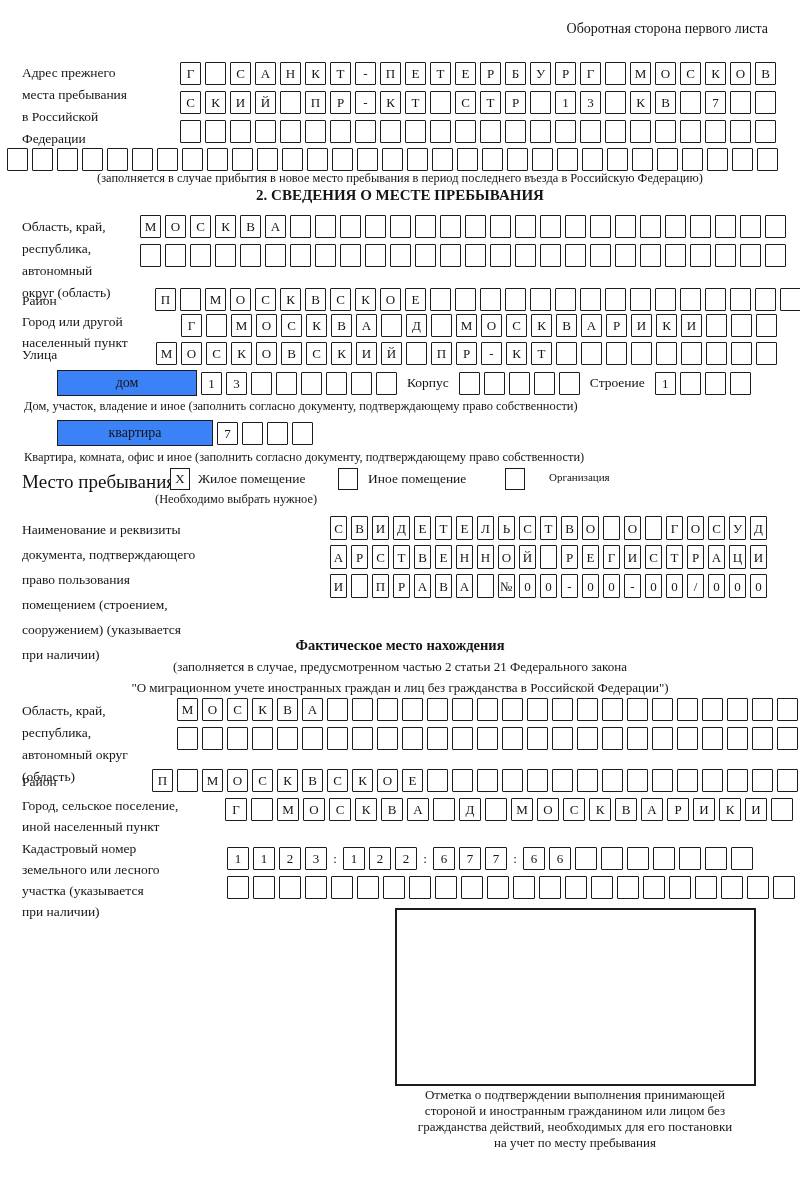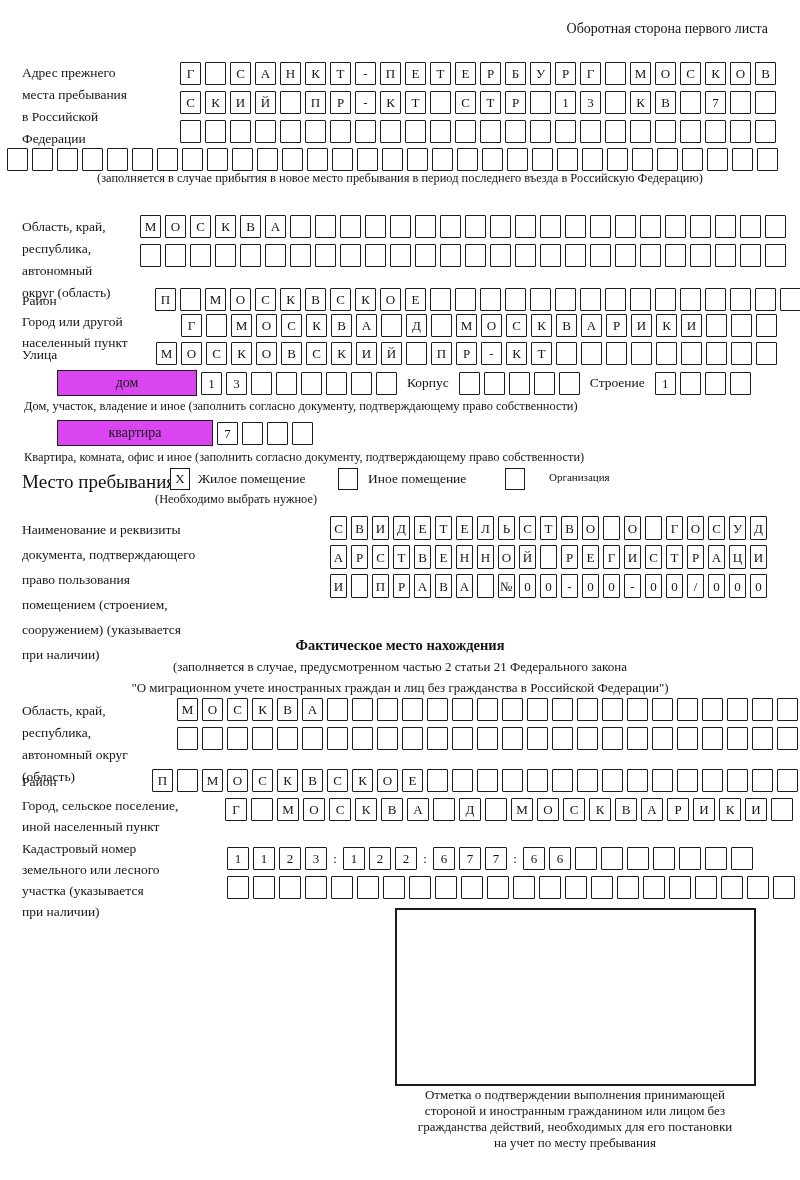--- a/index.html
+++ b/index.html
@@ -11,21 +11,21 @@
   .note{position:absolute;font-size:12.4px;color:#151515;}
   .title{position:absolute;font-weight:bold;font-size:15px;}
   .cells{display:flex;gap:4px;}
   .cell{box-sizing:border-box;width:21px;height:23px;border:1.6px solid #1c1c1c;border-radius:1px;
         display:flex;align-items:center;justify-content:center;font-size:13px;line-height:1;
         font-family:"Liberation Serif","DejaVu Serif",serif;background:#fff;flex:0 0 auto;}
   .narrow .cell{width:17px;height:24px;}
   .wide .cell{width:22px;}
   .sep{width:8px;display:flex;align-items:center;justify-content:center;font-size:13px;flex:0 0 auto;}
   .bigrect{box-sizing:border-box;height:26px;border:1.6px solid #1c1c1c;display:flex;align-items:center;
-        justify-content:center;font-size:14px;flex:0 0 auto;background:#d946ef;}
+        justify-content:center;font-size:14px;flex:0 0 auto;background:#3b82f6;}
   .hrow{position:absolute;display:flex;align-items:center;gap:4px;}
   .hlabel{font-size:13.5px;padding:0 6px;white-space:nowrap;}
   .chk{position:absolute;box-sizing:border-box;width:20px;height:22px;border:1.6px solid #1c1c1c;
         display:flex;align-items:center;justify-content:center;font-size:13px;background:#fff;}
   .stamp{position:absolute;border:2px solid #1c1c1c;background:#fff;}
 </style>
 </head>
 <body>
 
 <div class="page">
@@ -142,20 +142,21 @@
       <span class="cell"></span>
       <span class="cell"></span>
       <span class="cell"></span>
       <span class="cell"></span>
       <span class="cell"></span>
       <span class="cell"></span>
       <span class="cell"></span>
     </div>
   <div class="note center" style="top:171px;">(заполняется в случае прибытия в новое место пребывания в период последнего въезда в Российскую Федерацию)</div>
 
+  <div class="title center" style="top:187px;">2. СВЕДЕНИЯ О МЕСТЕ ПРЕБЫВАНИЯ</div>
 
   <div class="lbl" style="left:22px;top:216px;">Область, край,
 республика,
 автономный
 округ (область)</div>
   <div class="abs cells" style="left:140px;top:215px;">
       <span class="cell">М</span>
       <span class="cell">О</span>
       <span class="cell">С</span>
       <span class="cell">К</span>

